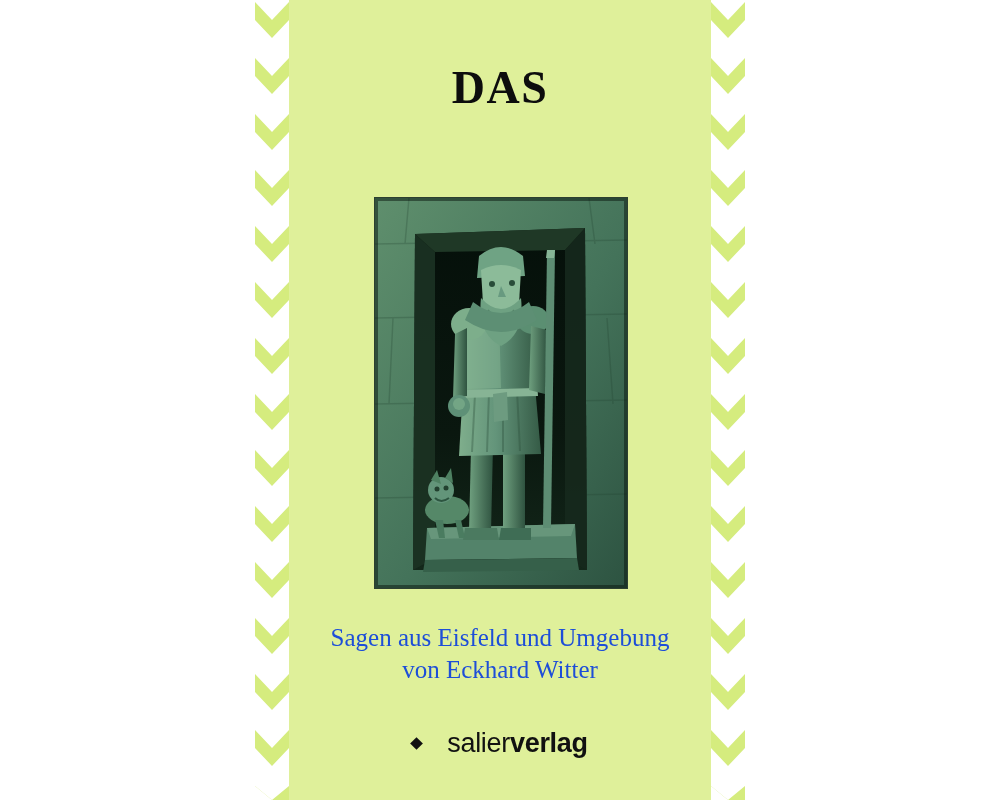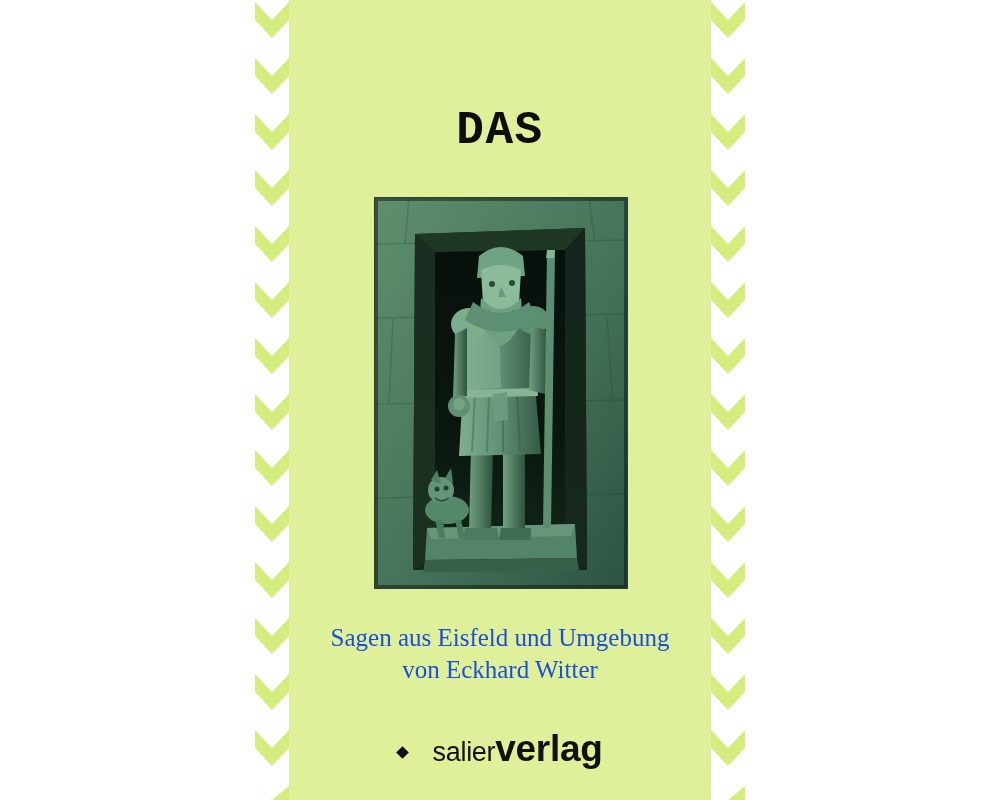--- a/index.html
+++ b/index.html
@@ -53,26 +53,25 @@
   
   .title-block {
     position: absolute;
     left: 0;
     right: 0;
     top: 62px;
     text-align: center;
     color: #0d0d0d;
   }
   .title-line {
-    font-family: Liberation Mono, monospace;
+    font-family: Liberation Serif, serif;
     font-weight: bold;
     font-size: 46px;
     letter-spacing: 1.5px;
     line-height: 1.12;
-    margin-top: 44px;
   }
 
   
   .photo-frame {
     position: absolute;
     left: 120px;
     top: 198px;
     width: 252px;
     height: 390px;
     background: #0b1a10;
@@ -116,21 +115,21 @@
     position: relative;
     top: -4px;
   }
   .logo-word-1 {
     font-size: 27px;
     font-weight: normal;
     letter-spacing: -0.3px;
     margin-left: 20px;
   }
   .logo-word-2 {
-    font-size: 37px;
+    font-size: 27px;
     font-weight: bold;
     letter-spacing: -0.3px;
   }
 </style>
 </head>
 <body>
 
 <div id="stage">
 
   <div id="cover">

